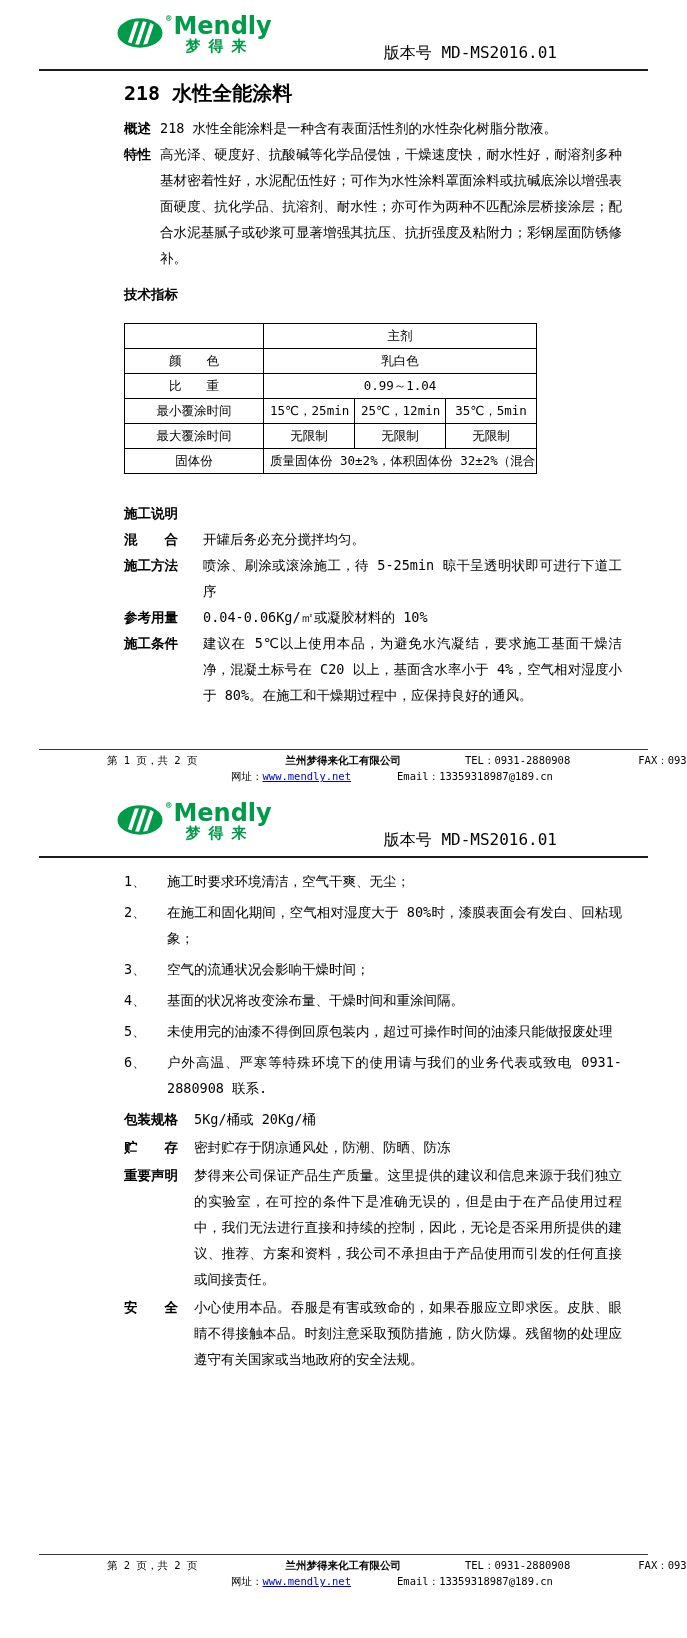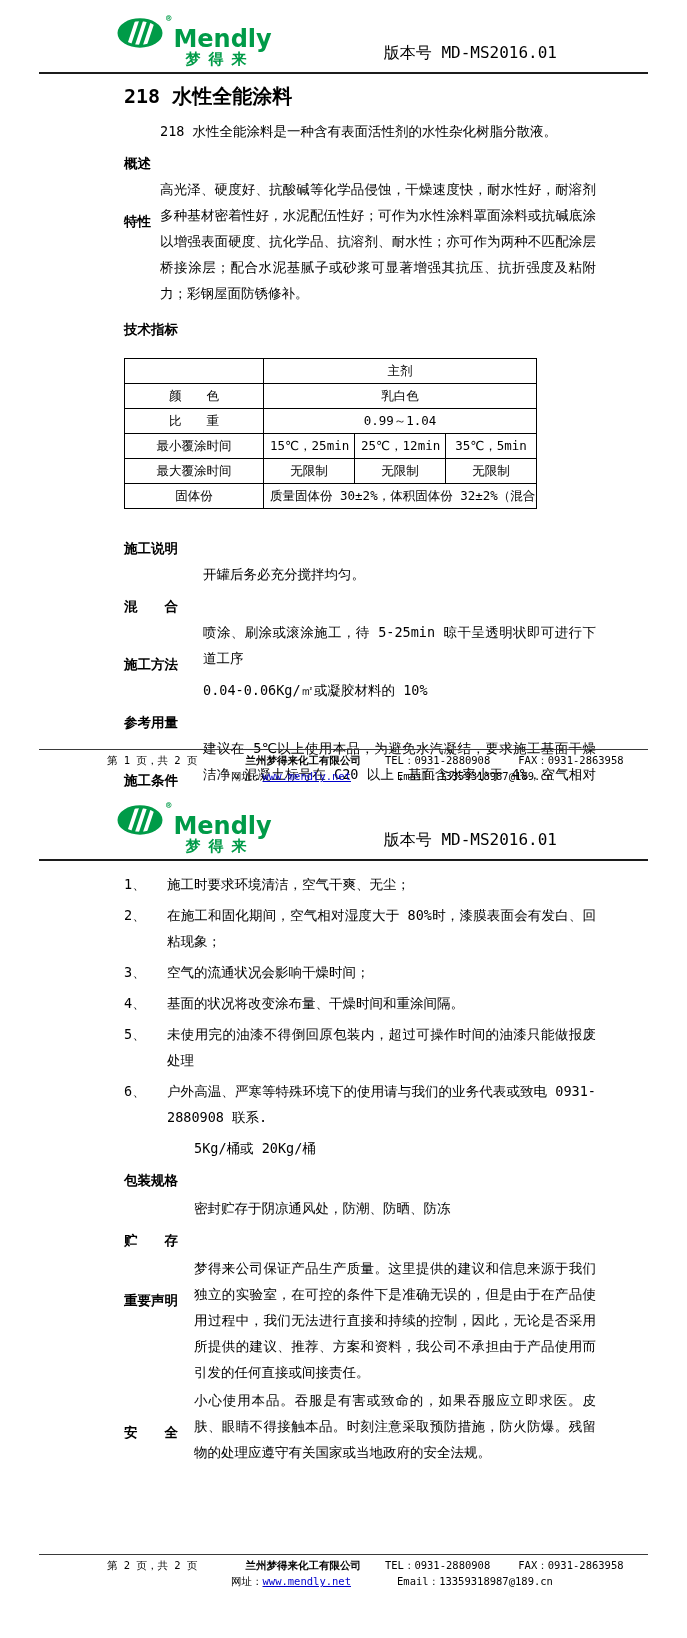--- a/index.html
+++ b/index.html
@@ -11,31 +11,31 @@
   }
   .page { position:relative; overflow:hidden; }
   #page-1 { height:787px; }
   #page-2 { height:851px; }
 
   
   .hdr { display:flex; justify-content:space-between; align-items:flex-start; padding:14px 130px 0 116px; }
   .logo { display:flex; align-items:flex-start; }
   .logo-mark { flex:0 0 auto; }
   .reg { font-size:9px; color:var(--green); margin:-1px 2px 0 0; font-weight:bold; }
-  .brand-col { line-height:1; margin-top:13px; }
+  .brand-col { line-height:1; margin-top:0; }
   .brand-name { font-family:"DejaVu Sans",sans-serif; font-weight:800; font-size:24px; color:var(--green); letter-spacing:0; }
   .brand-cn { font-weight:bold; font-size:15px; color:var(--green); letter-spacing:8px; margin:1px 0 0 12px; white-space:pre; }
   .version { font-size:16px; margin-top:29px; white-space:nowrap; }
   .hdr-rule { border-top:2px solid #1c1c1c; margin:5px 39px 0 39px; }
 
   
-  .content { padding:0 91px 0 124px; }
+  .content { padding:0 65px 0 124px; }
   .title { font-size:20px; font-weight:bold; margin:9px 0 8px 0; }
   .row { display:flex; font-size:13.5px; line-height:26px; }
-  .lbl { font-weight:bold; white-space:pre; flex:0 0 36px;margin-top:32px; }
+  .lbl { font-weight:bold; white-space:pre; flex:0 0 36px; }
   .lbl-c  { flex:0 0 79px; }
   .lbl-i  { flex:0 0 70px; }
   .txt { flex:1; text-align:justify; }
   .h2 { font-size:13.5px; font-weight:bold; line-height:26px; } .mt10{margin-top:10px;} .mt26{margin-top:26px;}
 
   
   table.tech { border-collapse:collapse; margin:16px 0 0 0; table-layout:fixed; width:412px; font-size:12.5px; }
   table.tech td { border:1px solid #000; height:25px; padding:1px 6px; white-space:nowrap; overflow:hidden;text-align:center; }
   td.cc { text-align:center; }
   td.lc { text-align:left; padding-left:7px; }
@@ -43,21 +43,21 @@
   
   .note { display:flex; font-size:13.5px; line-height:26px; margin-bottom:5px; }
   .note .num { flex:0 0 43px; white-space:pre; }
   .info { margin-bottom:2px; }
   .info .lbl-i, .info .lbl-c { font-weight:bold; }
 
   
   .footer { position:absolute; left:39px; right:39px; font-size:10.5px; line-height:16px; border-top:1px solid #3a3a3a; padding-top:2px; }
   #page-1 .footer { bottom:3px; }
   #page-2 .footer { bottom:49px; }
-  .f1 { display:flex; white-space:nowrap; }
+  .f1 { display:flex; white-space:nowrap;gap:40px; }
   .f-page { margin-left:68px; }
   .f-company { margin-left:48px; font-weight:bold; }
   .f-tel { margin-left:24px; }
   .f-fax { margin-left:28px; }
   .f2 { display:flex; white-space:nowrap; margin-left:192px;align-items:center; }
   .f-email { margin-left:46px; }
   a.site { color:var(--link); text-decoration:underline; }
 </style>
 </head>
 <body>

